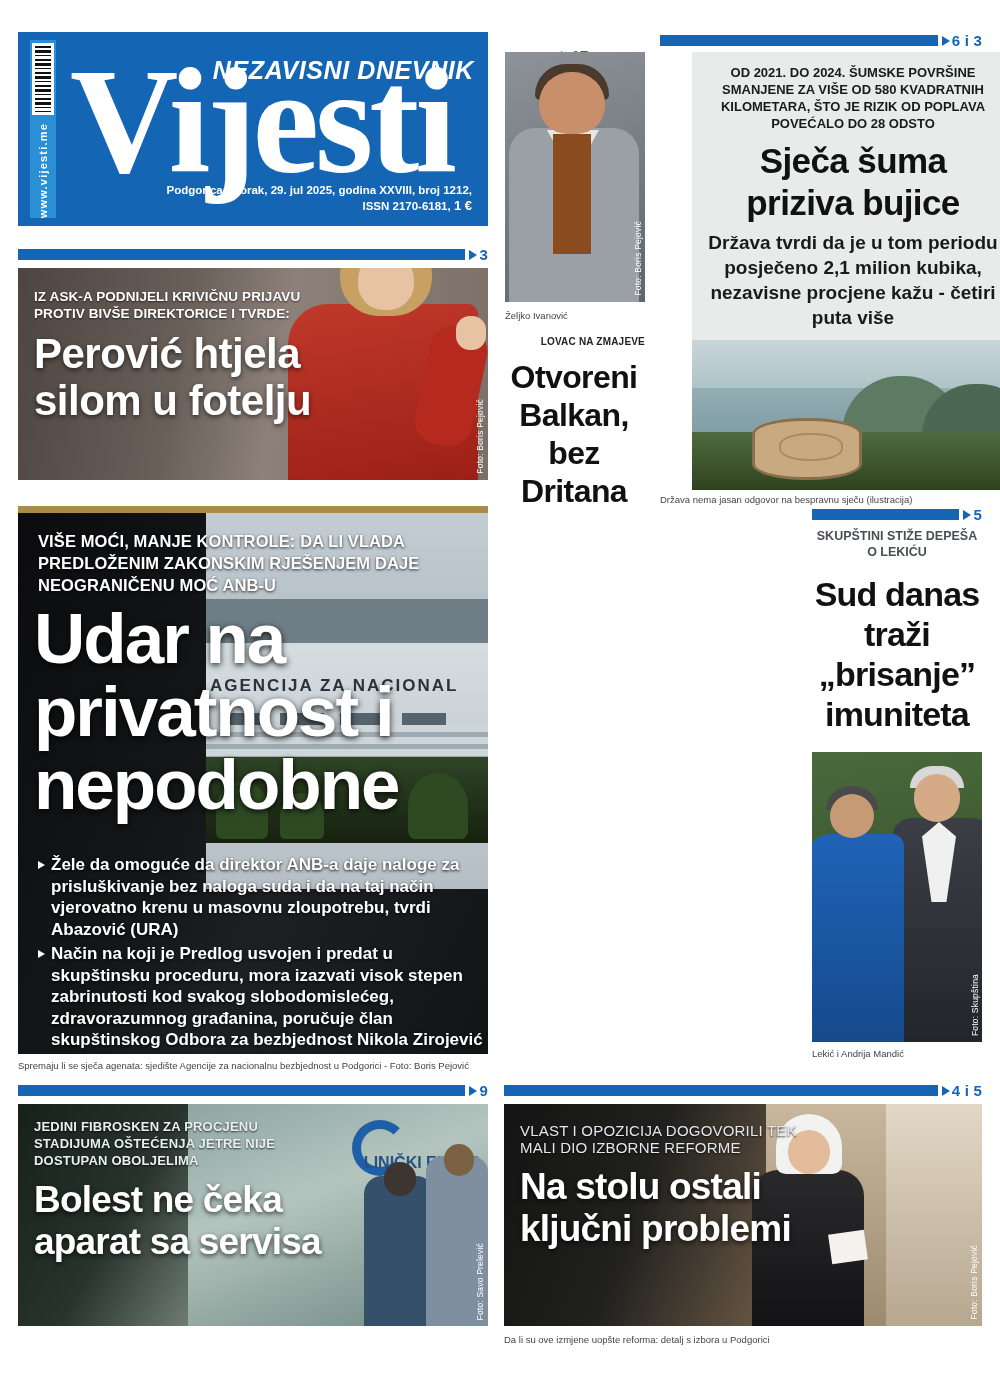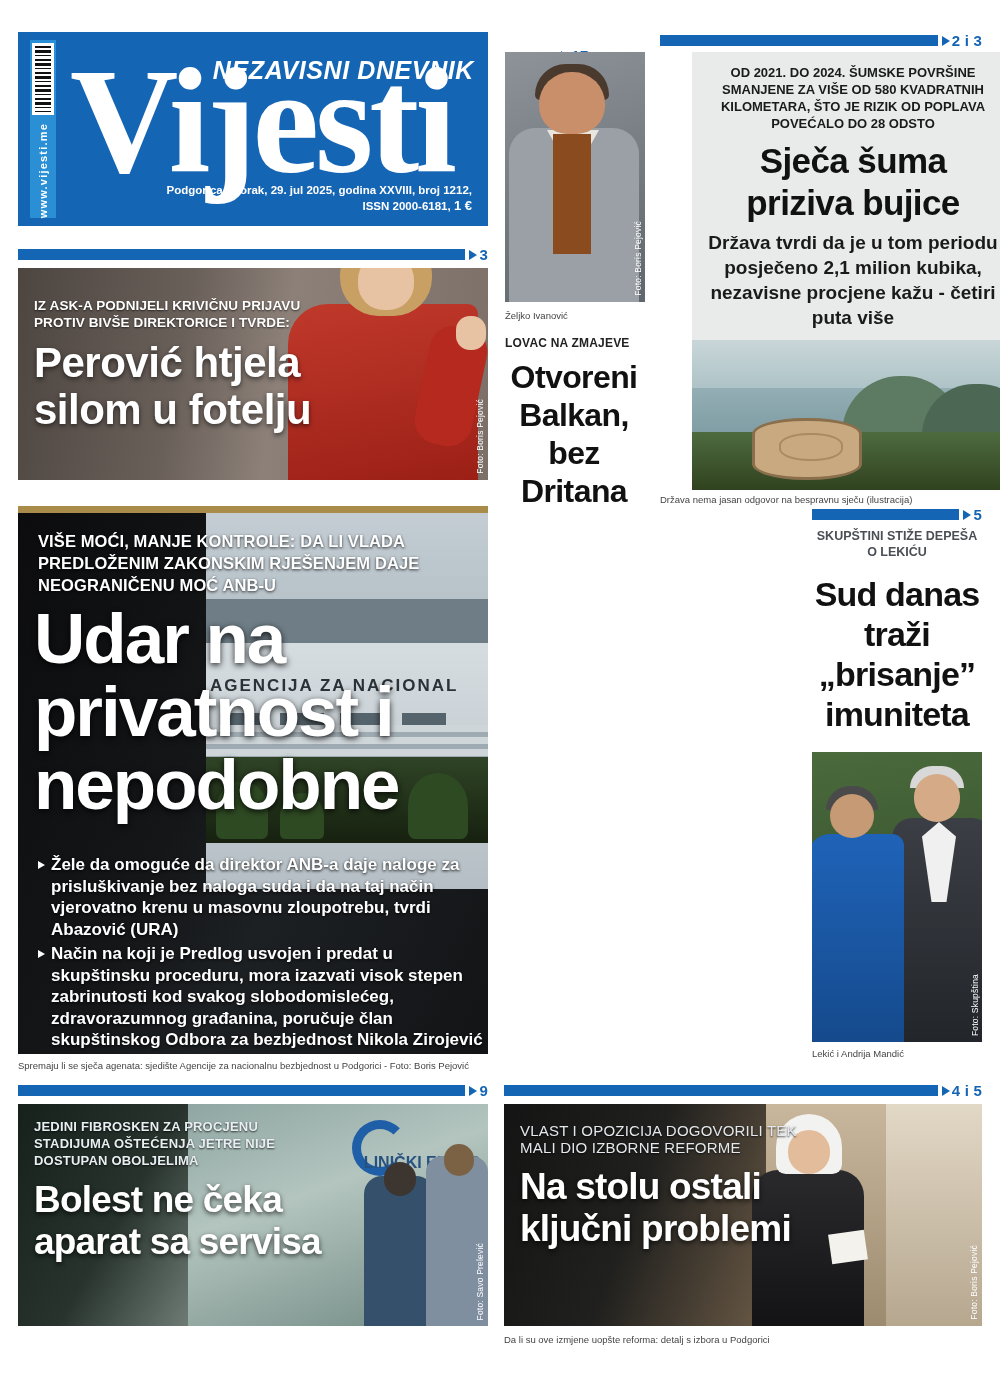--- a/index.html
+++ b/index.html
@@ -57,21 +57,21 @@
   .per-hair { position: absolute; right: 56px; top: 0; width: 92px; height: 86px;
               background: #c9a063; border-radius: 46px 46px 38px 38px; }
   .per-face { position: absolute; right: 74px; top: 22px; width: 56px; height: 58px;
               background: #e7c3a4; border-radius: 28px 28px 26px 26px; }
   .per-dress { position: absolute; right: 10px; top: 74px; width: 190px; height: 180px;
                background: linear-gradient(170deg,#c0392b,#9b1f16); border-radius: 40px 10px 0 0; }
   .per-arm { position: absolute; right: 8px; top: 96px; width: 58px; height: 120px;
              background: #b5291f; border-radius: 24px; transform: rotate(12deg); }
   .per-hand { position: absolute; right: 2px; top: 86px; width: 30px; height: 34px;
               background: #e7c3a4; border-radius: 14px; }
-  .per-text { position: absolute; left: 16px; top: 29px; width: 300px; }
+  .per-text { position: absolute; left: 16px; top: 20px; width: 300px; }
   .kicker-w { color: #fff; font-weight: 700; font-size: 13.5px; line-height: 17px;
               letter-spacing: .1px; text-shadow: 0 1px 2px rgba(0,0,0,.65); }
   .head-w { color: #fff; font-weight: 700; font-size: 42px; line-height: 47px;
             letter-spacing: -.5px; margin-top: 8px; text-shadow: 0 2px 5px rgba(0,0,0,.6); }
 
   
   .mid-rule { position: absolute; left: 505px; top: 32px; width: 140px; flex-direction: column; }
   .ivan-photo { position: absolute; left: 505px; top: 52px; width: 140px; height: 250px;
                 background: linear-gradient(160deg,#8d9399,#5f666c); }
   .iv-head { position: absolute; left: 34px; top: 20px; width: 66px; height: 62px;
@@ -79,21 +79,21 @@
   .iv-hair { position: absolute; left: 30px; top: 12px; width: 74px; height: 36px;
              background: #4a3a2e; border-radius: 38px 38px 6px 6px; }
   .iv-body { position: absolute; left: 4px; top: 76px; width: 130px; height: 180px;
              background: #9aa0a6; border-radius: 26px 26px 0 0; }
   .iv-shirt { position: absolute; left: 48px; top: 82px; width: 38px; height: 120px;
               background: #8a4b1f; }
   .iv-collar { position: absolute; left: 42px; top: 78px; width: 52px; height: 26px;
                background: #e9e6e0; clip-path: polygon(0 0, 100% 0, 72% 100%, 28% 100%); }
   .mid-cap { position: absolute; left: 505px; top: 306px; width: 140px; }
   .mid-kicker { position: absolute; left: 505px; top: 336px; width: 140px;
-                text-align: left; font-weight: 700; font-size: 12px;
+                text-align: right; font-weight: 700; font-size: 10px;
                 color: #222; letter-spacing: .2px; }
   .mid-head { position: absolute; left: 498px; top: 358px; width: 152px;
               text-align: center; font-weight: 700; font-size: 32px; line-height: 38px;
               color: #111; letter-spacing: -.6px; }
 
   
   .sj-rule { position: absolute; left: 660px; top: 32px; width: 322px; }
   .sj-box { position: absolute; left: 692px; top: 52px; width: 322px; height: 438px;
             background: #e9eaea; }
   .sj-kicker { position: absolute; left: 12px; top: 12px; width: 298px; text-align: center;
@@ -237,21 +237,21 @@
     <div class="mast-side">
       <div class="barcode">
         <div class="barcode-inner"></div>
       </div>
       <div class="mast-url">www.vijesti.me</div>
     </div>
     <div class="mast-kicker">NEZAVISNI DNEVNIK</div>
     <div class="mast-logo">Vijesti</div>
     <div class="mast-meta">
       <div>Podgorica, utorak, 29. jul 2025, godina XXVIII, broj 1212,</div>
-      <div><span>ISSN 2000-6181,</span>
+      <div><span>ISSN 2170-6181,</span>
         <b>1 €</b></div>
     </div>
   </div>
 
   <div class="rule-row mid-rule">
     <div class="rule"></div>
     <div class="pagemark">
       <span class="tri"></span>
       <span>17</span>
     </div>
@@ -265,21 +265,21 @@
     <div class="credit" style="right:2px; bottom:6px;">Foto: Boris Pejović</div>
   </div>
   <div class="mid-cap caption">Željko Ivanović</div>
   <div class="mid-kicker">LOVAC NA ZMAJEVE</div>
   <div class="mid-head">Otvoreni Balkan, bez Dritana</div>
 
   <div class="rule-row sj-rule">
     <div class="rule"></div>
     <div class="pagemark">
       <span class="tri"></span>
-      <span>2 i 3</span>
+      <span>6 i 3</span>
     </div>
   </div>
   <div class="sj-box">
     <div class="sj-kicker">OD 2021. DO 2024. ŠUMSKE POVRŠINE SMANJENE ZA VIŠE OD 580 KVADRATNIH KILOMETARA, ŠTO JE RIZIK OD POPLAVA POVEĆALO DO 28 ODSTO</div>
     <div class="sj-head">Sječa šuma priziva bujice</div>
     <div class="sj-sub">Država tvrdi da je u tom periodu posječeno 2,1 milion kubika, nezavisne procjene kažu - četiri puta više</div>
     <div class="photo sj-photo">
       <div class="sj-sea"></div>
         <div class="sj-hill1"></div>
         <div class="sj-hill2"></div>

